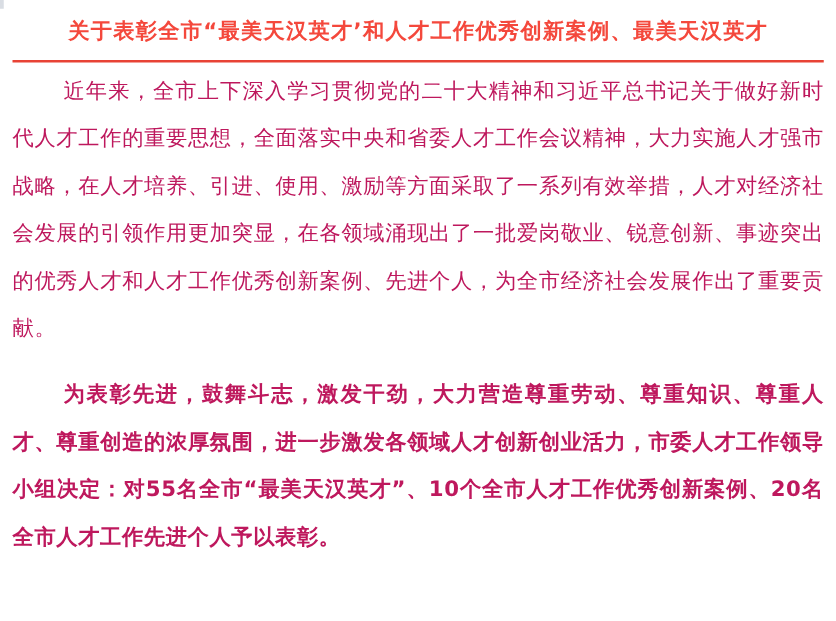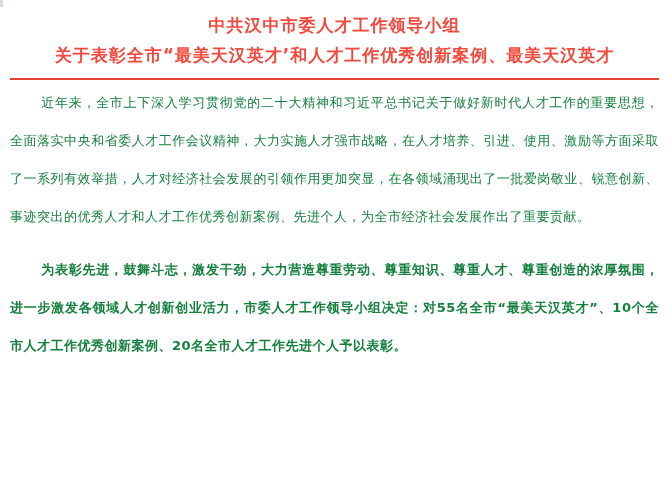--- a/index.html
+++ b/index.html
@@ -37,22 +37,22 @@
     line-height: 30px;
     letter-spacing: 1px;
   }
   .title-divider {
     border: none;
     border-top: 2px solid #e84335;
     margin: 8px 0 0 0;
   }
   .body-text p {
     margin: 0;
-    color: #15803d;
-    font-size: 13px;
+    color: #be185d;
+    font-size: 17px;
     line-height: 38px;
     text-align: justify;
     text-indent: 2.4em;
     letter-spacing: 0.5px;
     word-break: break-all;
   }
   .body-text p.first {
     margin-top: 4px;
   }
   .body-text p.second {
@@ -60,21 +60,20 @@
     font-weight: bold;
   }
 </style>
 </head>
 <body>
 
 <div class="corner-artifact"></div>
 
 <div class="page">
 
-  <div class="doc-title">中共汉中市委人才工作领导小组</div>
 
   <div class="doc-title">关于表彰全市“最美天汉英才’和人才工作优秀创新案例、最美天汉英才</div>
 
   <hr class="title-divider">
 
   <div class="body-text">
     <p class="first">近年来，全市上下深入学习贯彻党的二十大精神和习近平总书记关于做好新时代人才工作的重要思想，全面落实中央和省委人才工作会议精神，大力实施人才强市战略，在人才培养、引进、使用、激励等方面采取了一系列有效举措，人才对经济社会发展的引领作用更加突显，在各领域涌现出了一批爱岗敬业、锐意创新、事迹突出的优秀人才和人才工作优秀创新案例、先进个人，为全市经济社会发展作出了重要贡献。</p>
     <p class="second">为表彰先进，鼓舞斗志，激发干劲，大力营造尊重劳动、尊重知识、尊重人才、尊重创造的浓厚氛围，进一步激发各领域人才创新创业活力，市委人才工作领导小组决定：对55名全市“最美天汉英才”、10个全市人才工作优秀创新案例、20名全市人才工作先进个人予以表彰。</p>
   </div>
 

